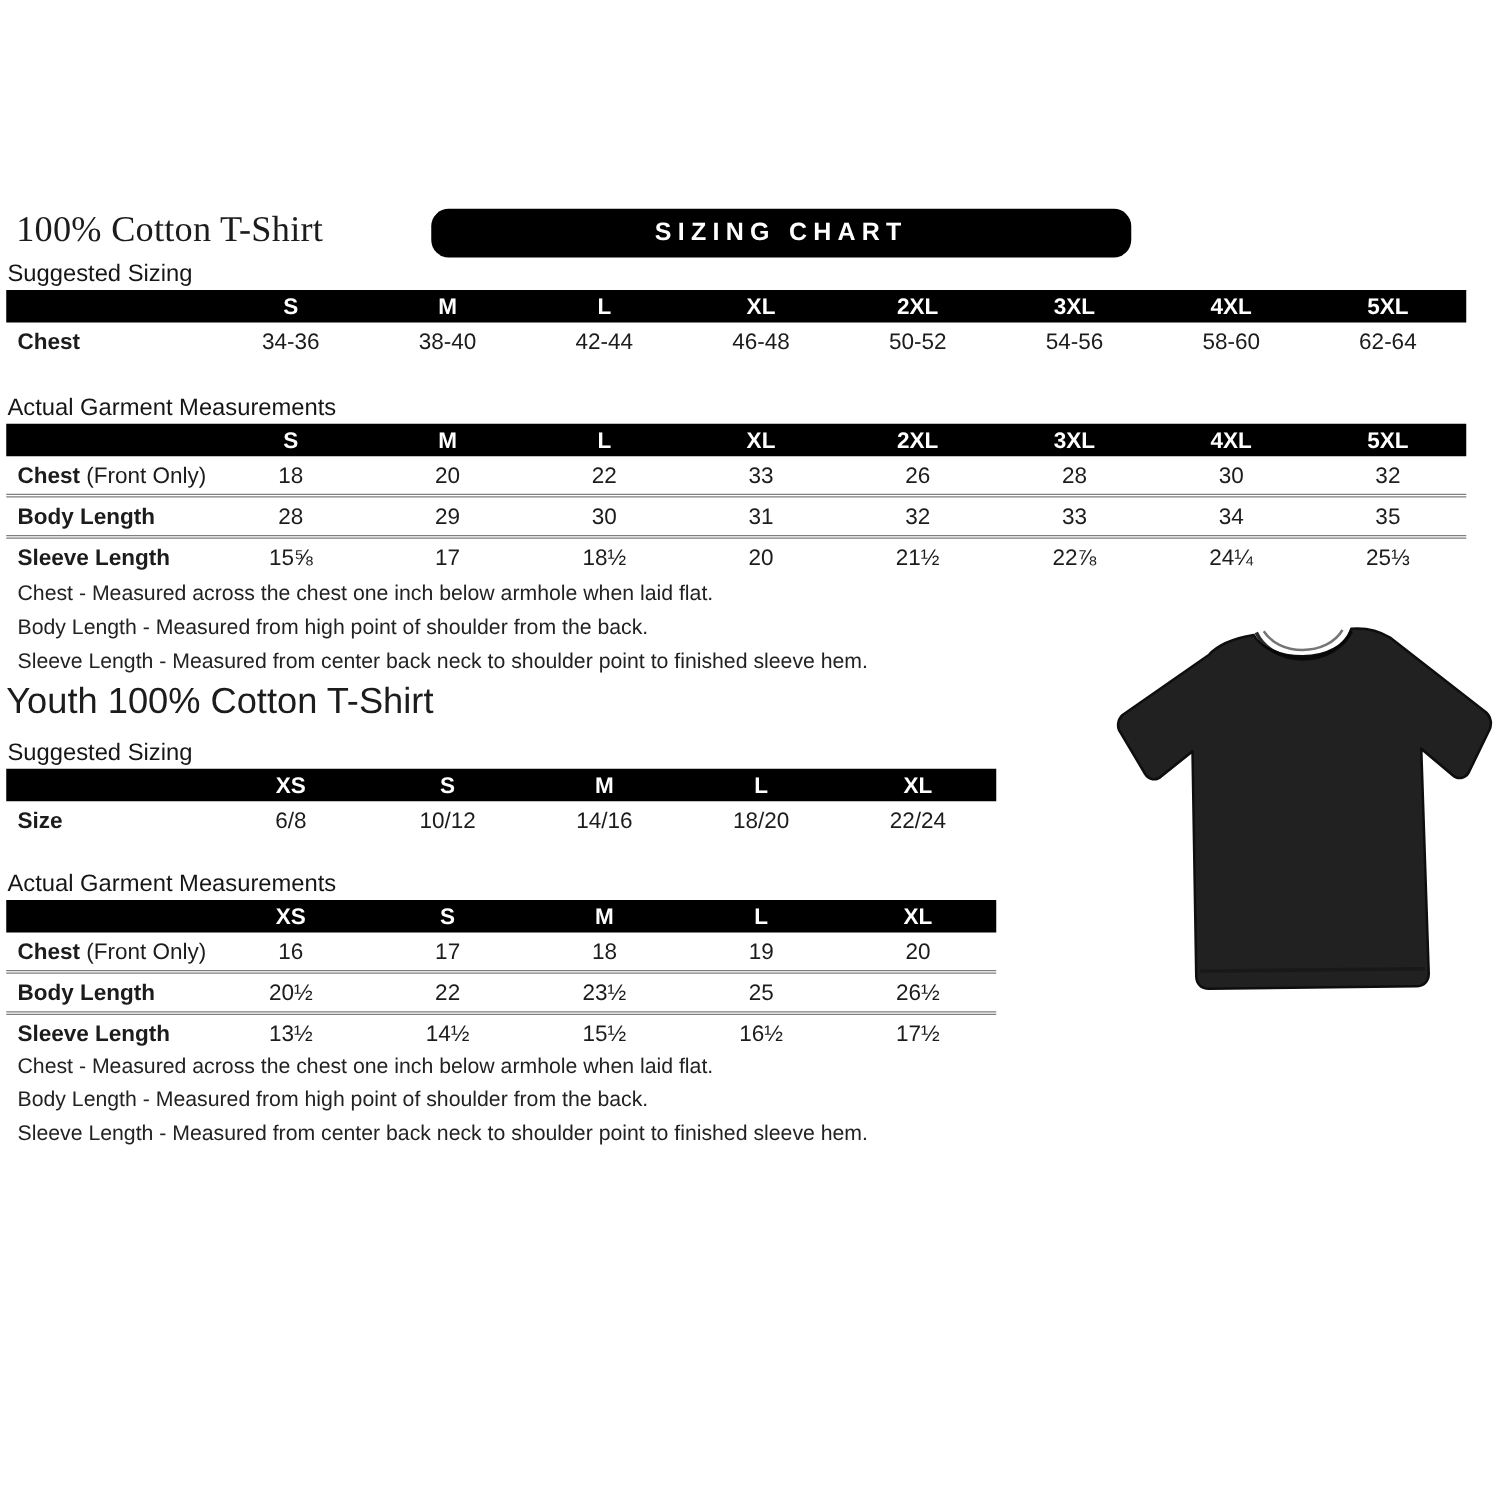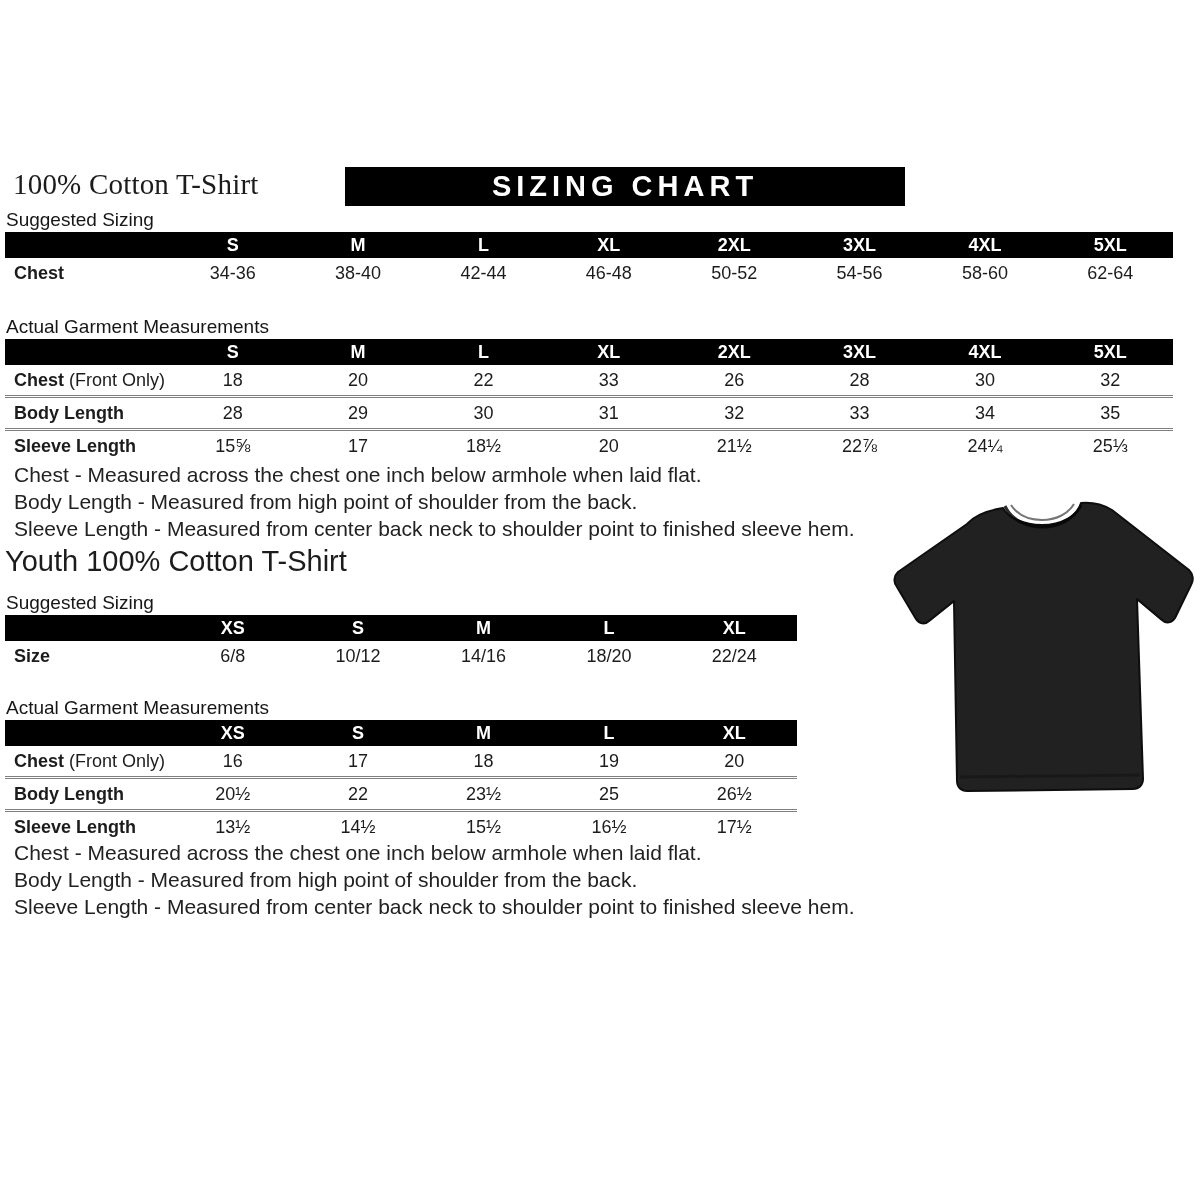--- a/index.html
+++ b/index.html
@@ -5,35 +5,35 @@
   html,body{margin:0;padding:0;}
   body{
     width:1200px;height:1200px;background:#ffffff;position:relative;
     font-family:"Liberation Sans", sans-serif;color:#1c1c1c;
     -webkit-font-smoothing:antialiased;
   }
   .abs{position:absolute;}
   .page-title{font-size:29px;font-weight:400;letter-spacing:0.2px;white-space:nowrap;}
   .banner{
     background:#000;color:#fff;display:flex;align-items:center;justify-content:center;
-    font-weight:bold;font-size:29px;letter-spacing:5px;white-space:nowrap;
+    font-weight:bold;font-size:20px;letter-spacing:5px;white-space:nowrap;border-radius:14px;
   }
   .section-label{font-size:19px;font-weight:400;color:#161616;white-space:nowrap;}
   .youth-title{font-size:29px;font-weight:normal;white-space:nowrap;}
 
   .sztable{position:absolute;}
   .tr{display:flex;align-items:center;}
   .tr.hdr{background:#000;color:#fff;font-weight:bold;height:26px;font-size:18px;}
   .tr.data{height:30px;font-size:18px;}
   .tr.data.lined{border-bottom:3px double #7f7f7f;}
   .cl{width:165px;padding-left:9px;text-align:left;white-space:nowrap;box-sizing:border-box;}
   .cl .b{font-weight:bold;}
   .cv{flex:1;text-align:center;}
 
-  .notes{font-size:21px;line-height:27px;color:#222;}
+  .notes{font-size:17px;line-height:27px;color:#222;}
   .notes p{margin:0;}
 </style>
 </head>
 <body>
 
 <div class="abs page-title" style="left:13px;top:168px;font-family:Liberation Serif, serif;">100% Cotton T-Shirt</div>
 
 <div class="abs banner" style="left:345px;top:167px;width:560px;height:39px;">SIZING CHART</div>
 
 <div class="abs section-label" style="left:6px;top:209px;">Suggested Sizing</div>

